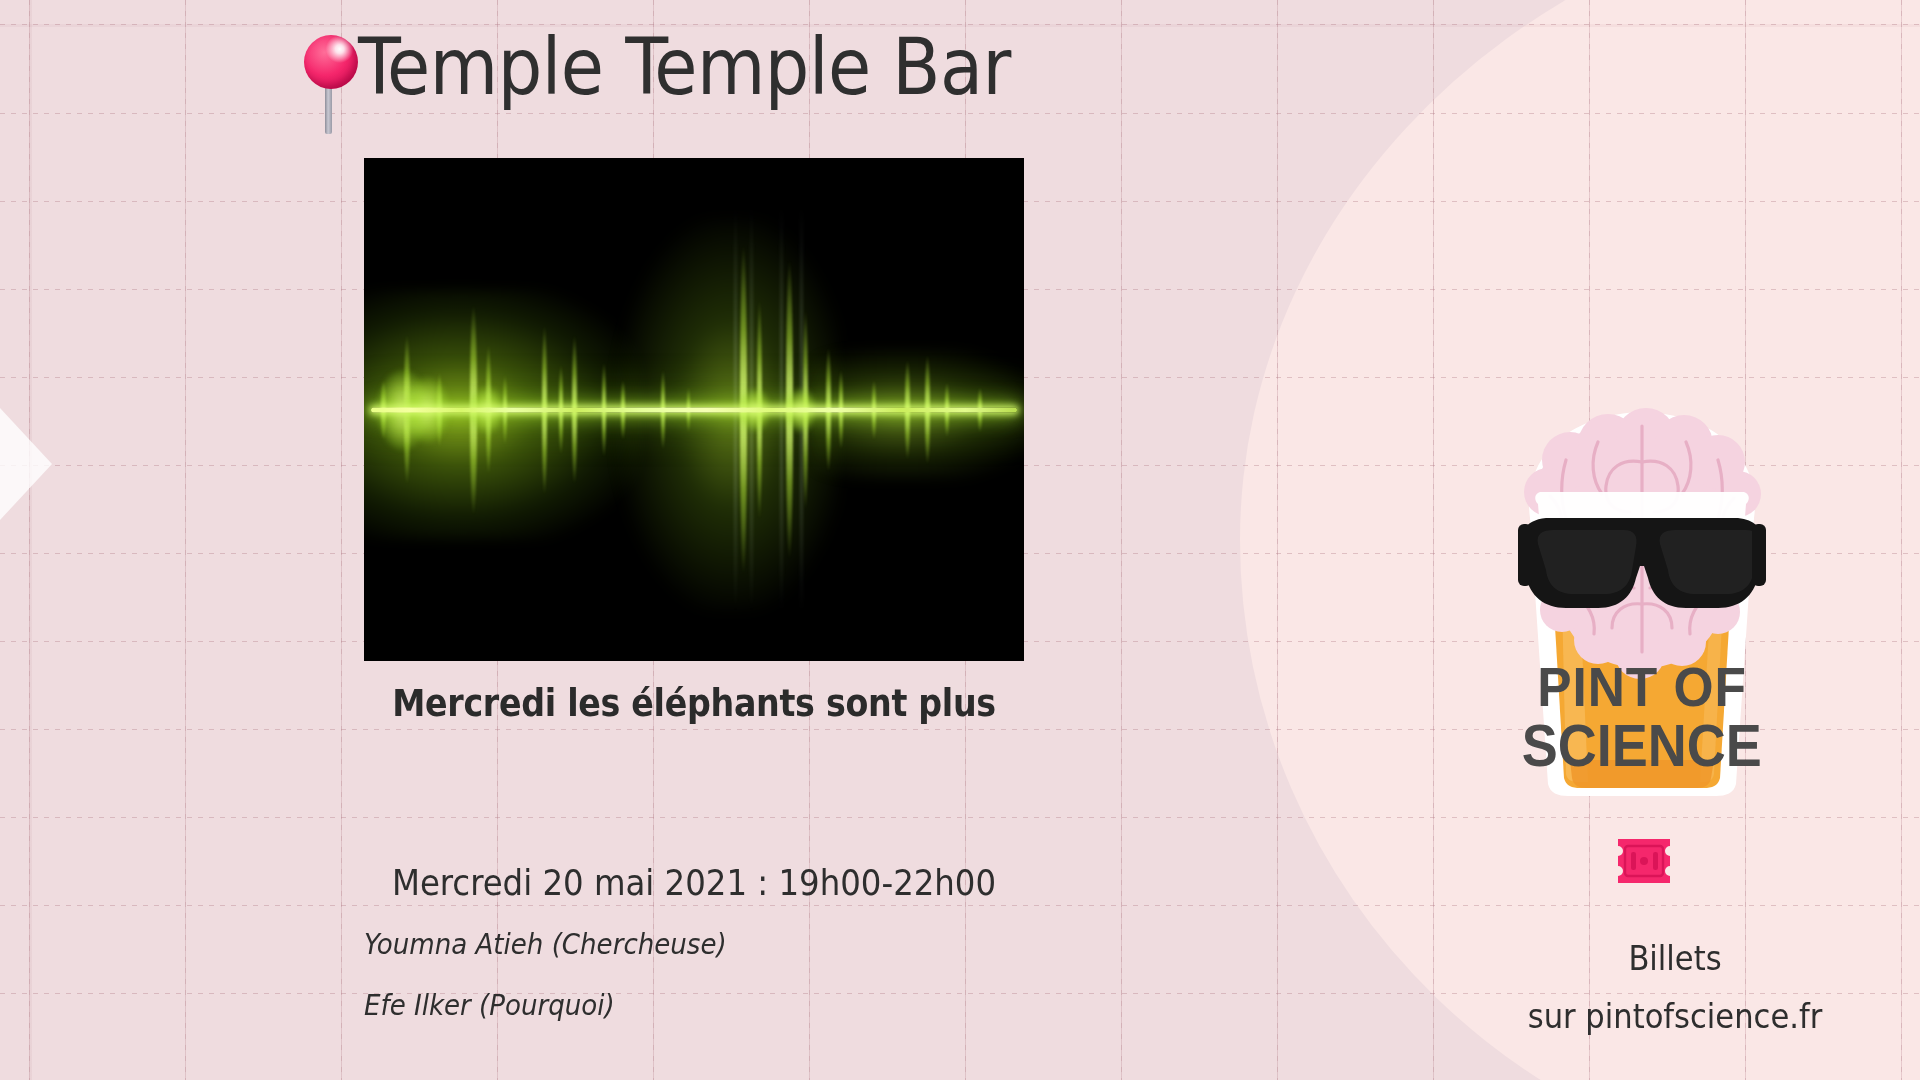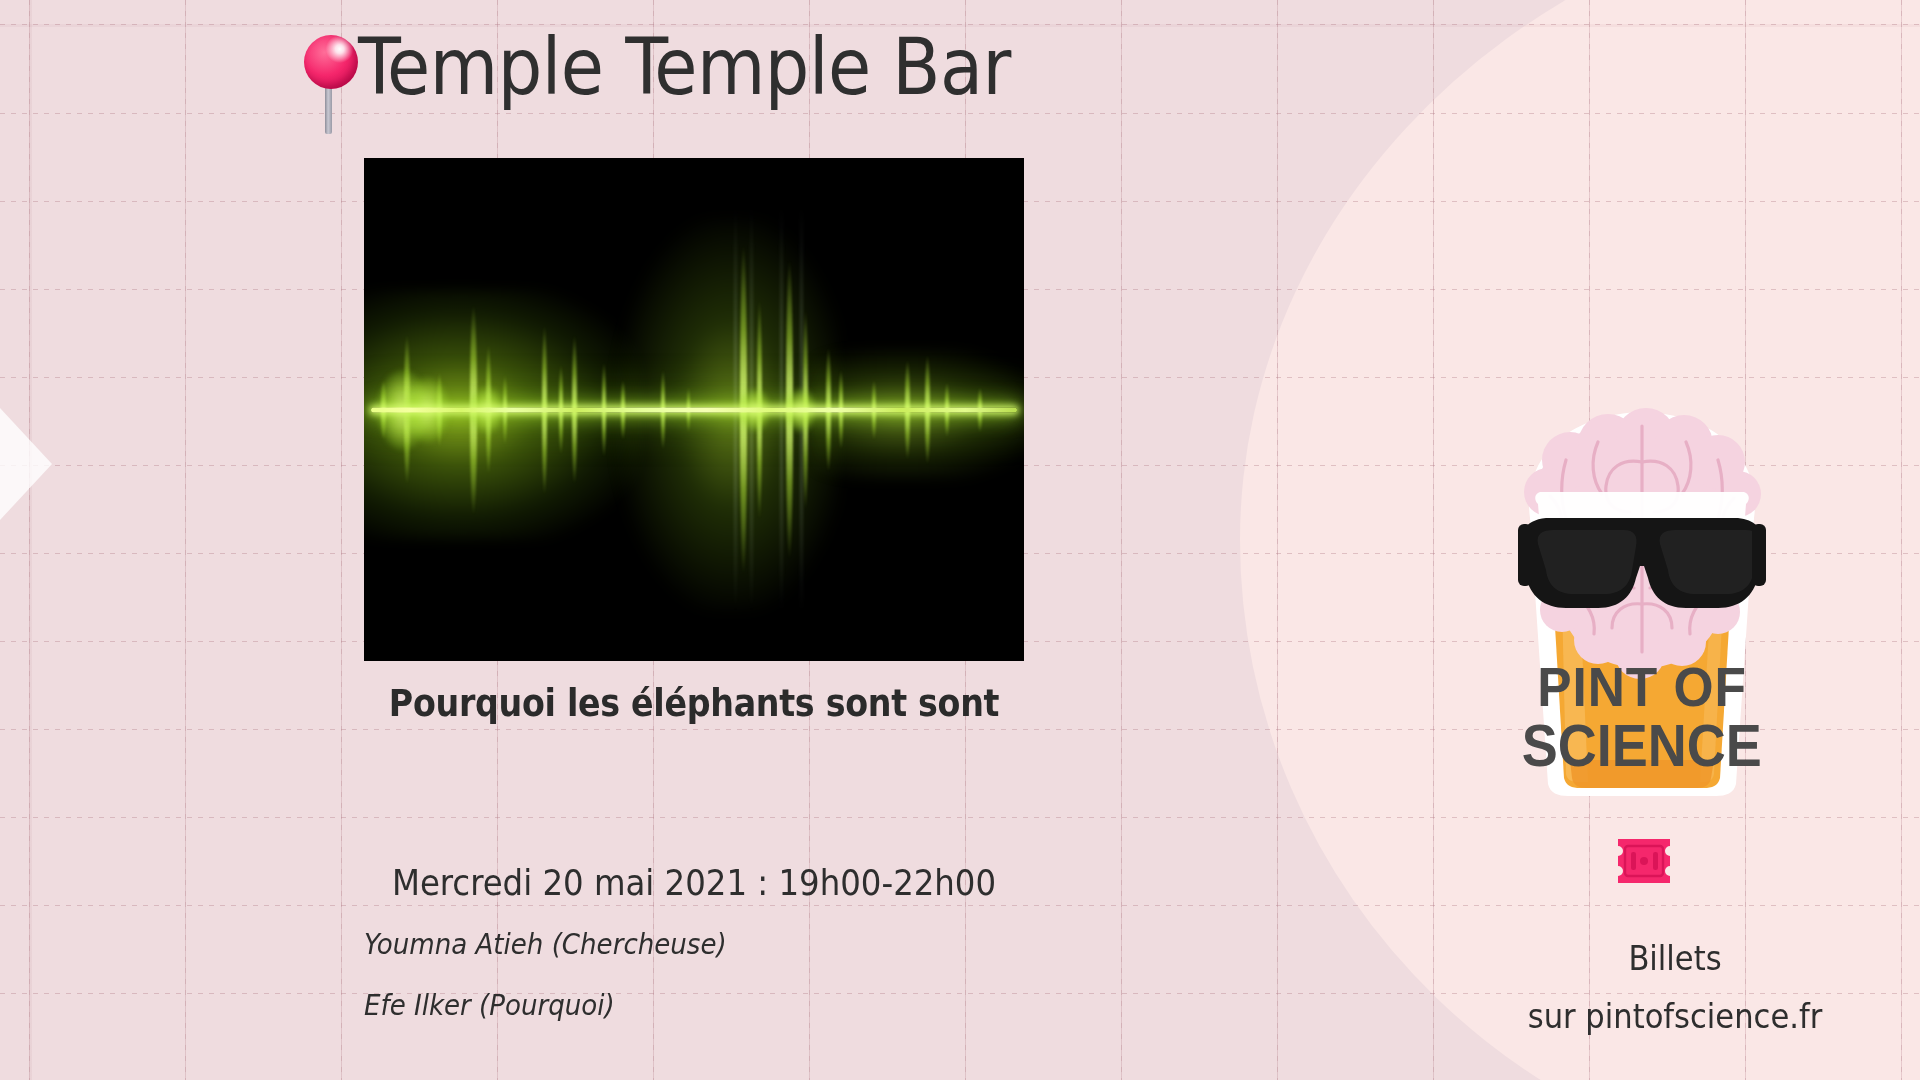--- a/index.html
+++ b/index.html
@@ -309,21 +309,21 @@
     <div class="blob" style="left:2%;  width:52px; height:80px"></div>
     <div class="blob" style="left:6%;  width:46px; height:66px"></div>
     <div class="blob" style="left:16%; width:34px; height:48px"></div>
     <div class="blob" style="left:57%; width:30px; height:44px"></div>
     <div class="blob" style="left:64%; width:30px; height:44px"></div>
 
     <div class="wf-core"></div>
   </div>
 
   <div id="event-title">
-    <span>Pourquoi les éléphants sont sont</span><br>
+    <span>Mercredi les éléphants sont plus</span><br>
   </div>
 
   <div id="event-datetime">Mercredi 20 mai 2021 : 19h00-22h00</div>
 
   <div id="speaker-list">
     <div class="speaker">Youmna Atieh (Chercheuse)</div>
     <div class="speaker">Efe Ilker (Pourquoi)</div>
   </div>
 </div>
 

